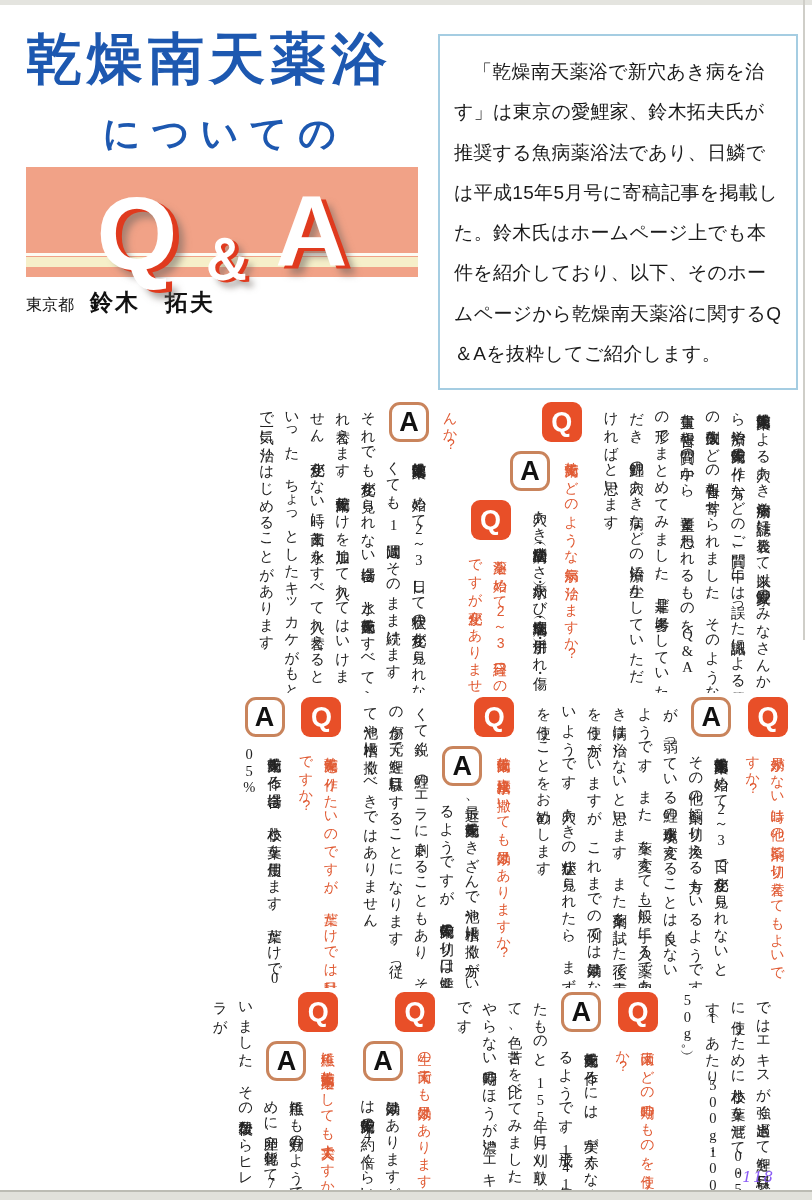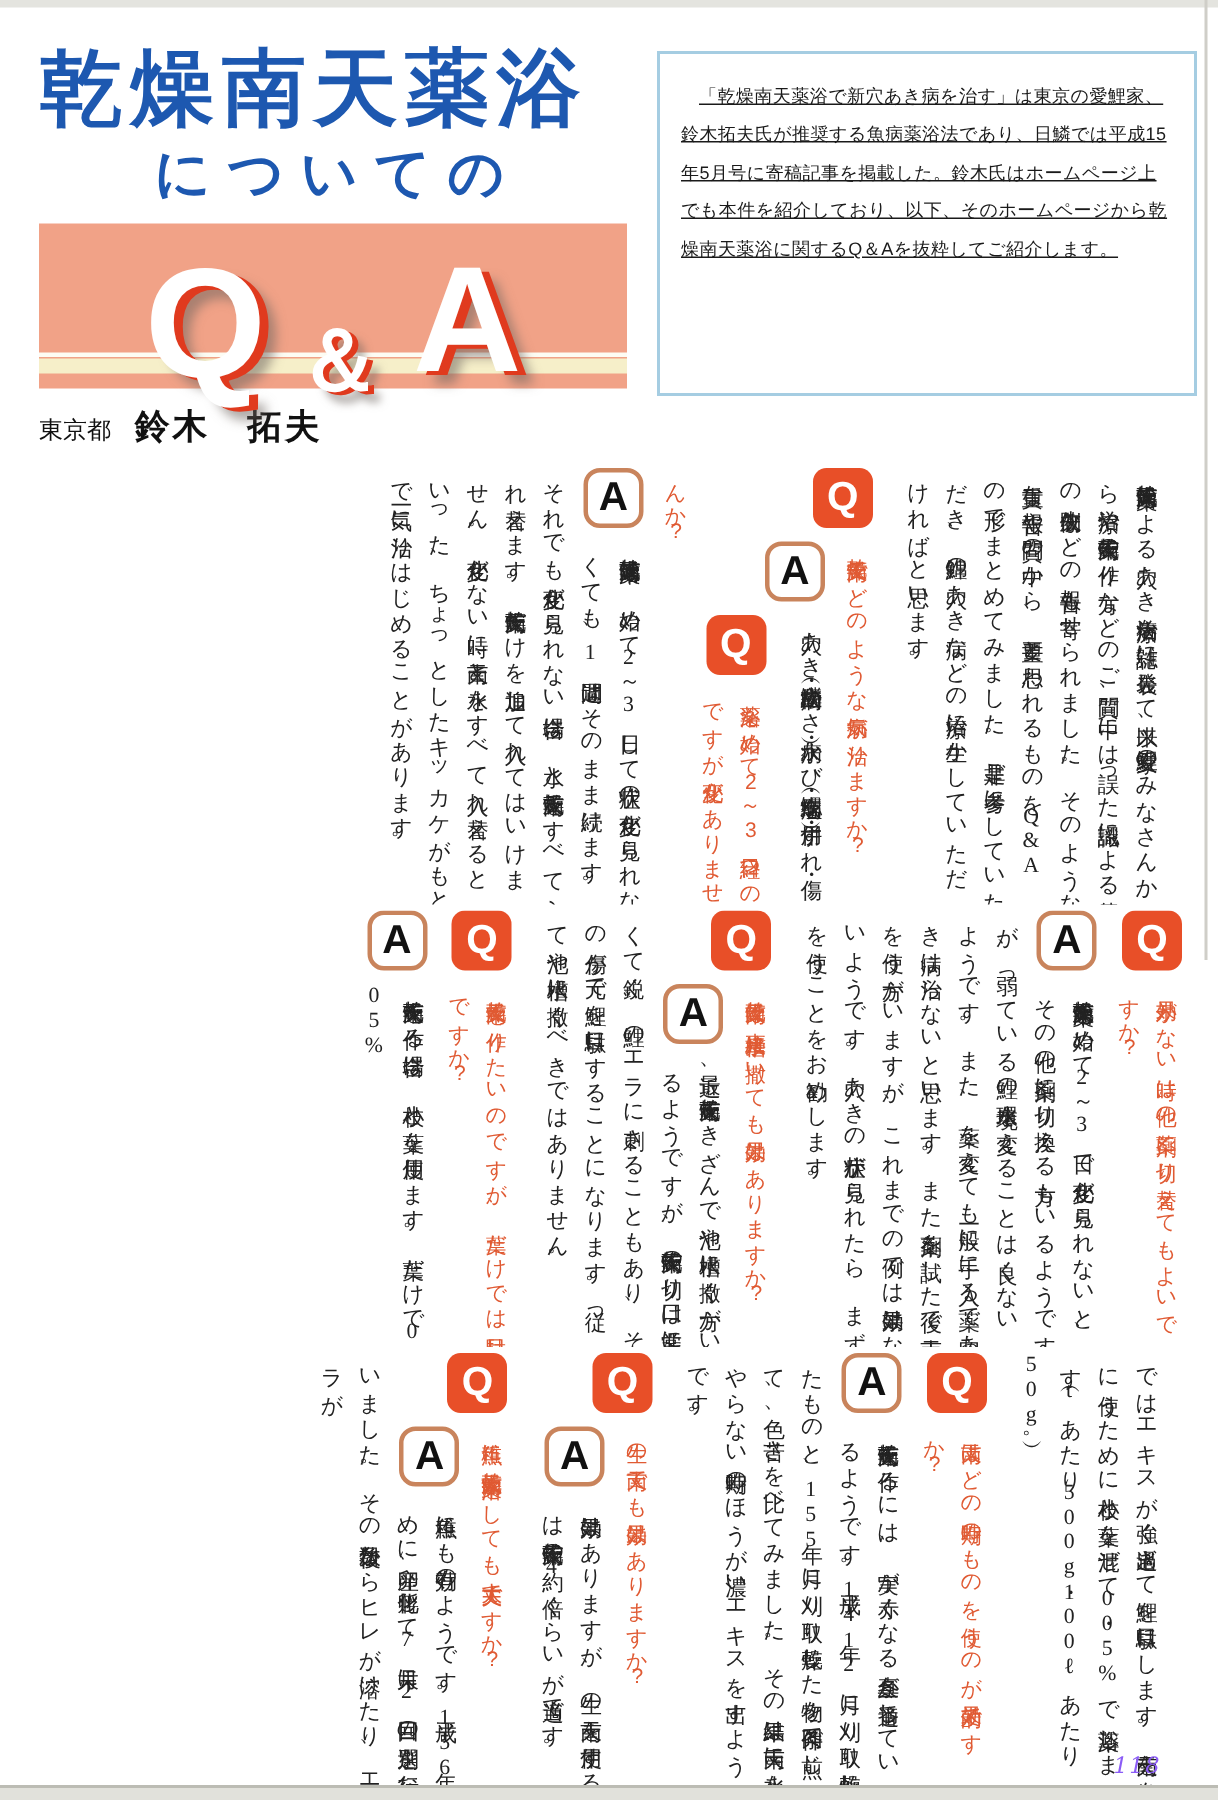--- a/index.html
+++ b/index.html
@@ -14,21 +14,21 @@
 
   
   .header{display:flex;padding:30px 14px 6px 26px;gap:14px;}
   .header-left{width:398px;flex:0 0 auto;}
   .title-main{
     margin:0;font-family:"Liberation Sans",sans-serif;font-weight:800;
     font-size:56px;line-height:1.05;color:#1d58b0;letter-spacing:5px;white-space:nowrap;
   }
   .title-sub{
     font-family:"Liberation Sans",sans-serif;font-weight:800;
-    font-size:37px;color:#1d58b0;letter-spacing:11px;text-align:center;margin-top:2px;
+    font-size:37px;color:#1d58b0;letter-spacing:11px;text-align:center;margin-top:20px;
   }
   .banner{
     position:relative;width:392px;height:110px;background:#f1a287;margin-top:8px;
   }
   .banner-stripe-white{position:absolute;left:0;right:0;bottom:21px;height:3px;background:#fdfcf3;}
   .banner-stripe{position:absolute;left:0;right:0;bottom:10px;height:10px;background:#f6efc9;}
   .banner-letters{
     position:absolute;inset:0;display:flex;align-items:flex-end;justify-content:center;gap:20px;
     font-family:"Liberation Sans",sans-serif;font-weight:700;color:#ffffff;
   }
@@ -42,22 +42,22 @@
     width:392px;text-align:left;margin-top:10px;font-family:"Liberation Sans",sans-serif;color:#111;
   }
   .attribution .region{font-size:16px;margin-right:16px;}
   .attribution .name{font-size:23px;font-weight:700;letter-spacing:2px;}
 
   .intro-box{
     flex:1 1 auto;border:2px solid #a5cde2;margin-top:4px;align-self:flex-start;
     padding:16px 14px 14px 14px;min-height:196px;
   }
   .intro-box p{
-    margin:0;font-family:"Liberation Sans",sans-serif;font-size:12px;line-height:2.12;
-    letter-spacing:.3px;color:#1a1a1a;text-indent:1em;text-decoration:underline;
+    margin:0;font-family:"Liberation Sans",sans-serif;font-size:19px;line-height:2.12;
+    letter-spacing:.3px;color:#1a1a1a;text-indent:1em;
   }
 
   
   .content{padding:6px 22px 0 26px;}
   .band{
     writing-mode:vertical-rl;text-orientation:upright;
     height:291px;width:100%;overflow:hidden;margin-bottom:4px;
   }
   .band .para,.band .qa{margin-left:14px;}
   .para{

